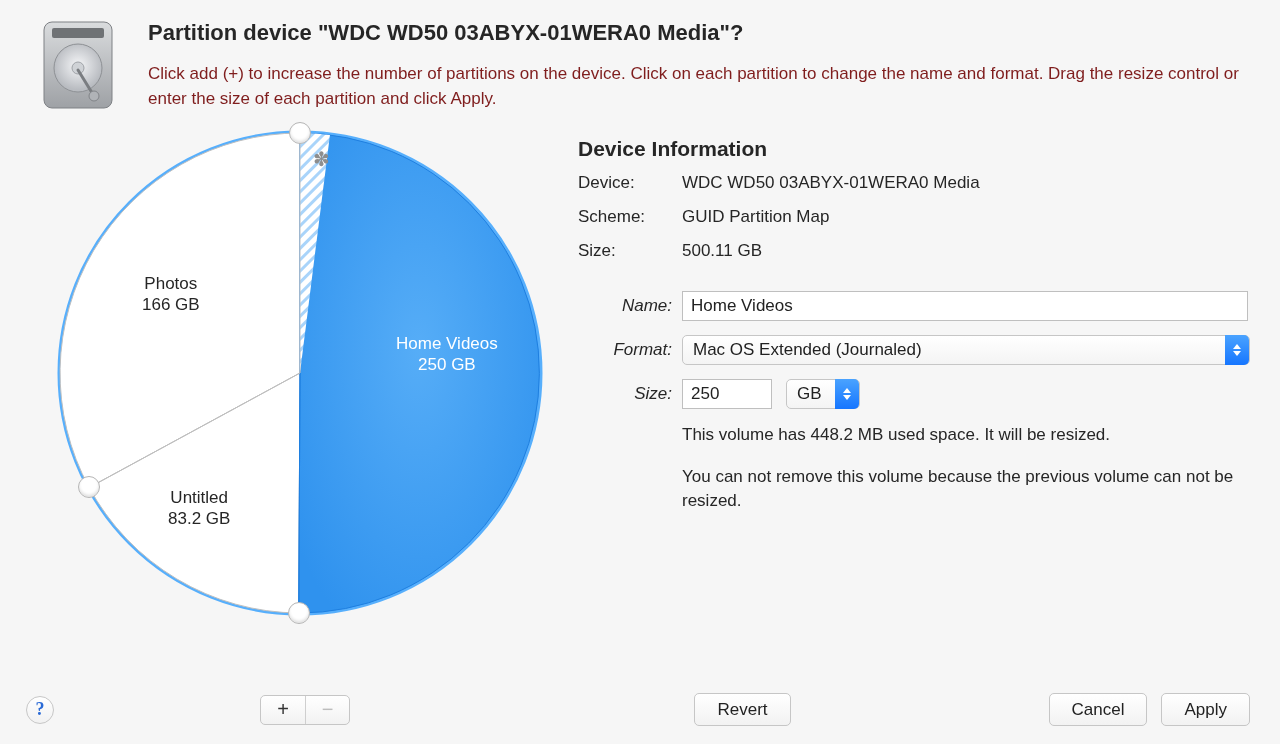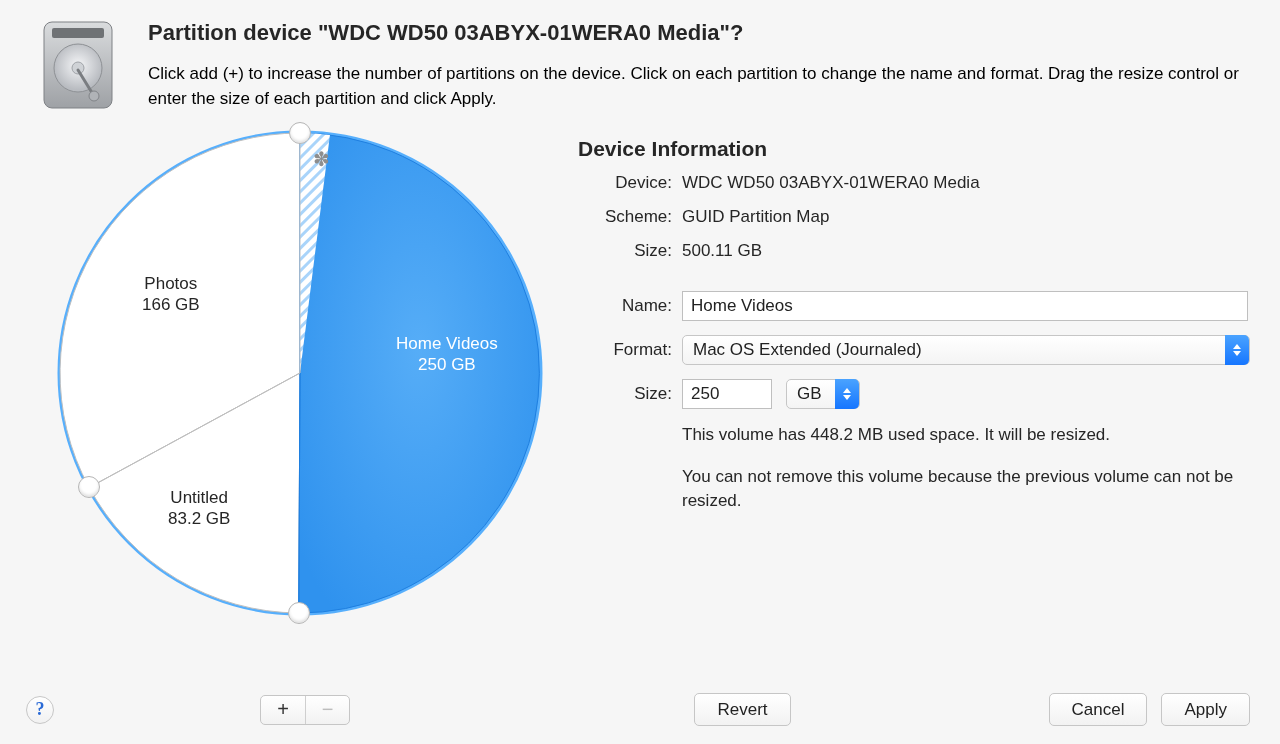--- a/index.html
+++ b/index.html
@@ -12,21 +12,21 @@
     font-size: 17px;
     -webkit-font-smoothing: antialiased;
   }
   .root { position: relative; width: 1280px; height: 744px; }
 
   
   .header { display: flex; padding: 18px 22px 0 38px; }
   .hdd-icon { width: 80px; height: 95px; flex: 0 0 auto; position: relative; }
   .hdr-text { margin-left: 30px; flex: 1; padding-top: 2px; }
   .title { font-weight: 700; font-size: 22px; color: #262626; margin: 0 0 6px 0; }
-  .subtitle { font-size: 17px; color: #000000; line-height: 1.45; margin-top: 16px; }
+  .subtitle { font-size: 17px; color: #7f1d1d; line-height: 1.45; margin-top: 16px; }
 
   
   .main { display: flex; padding: 10px 30px 0 50px; }
   .left { width: 530px; position: relative; height: 540px; }
   .right { flex: 1; padding-left: 10px; padding-top: 14px; }
 
   
   .pie-wrap { position: absolute; left: 0; top: 0; width: 500px; height: 500px; }
   .slice-label { position: absolute; text-align: center; line-height: 1.25; font-size: 17px; pointer-events: none; }
   .slice-label .nm { display:block; }
@@ -38,26 +38,26 @@
     background: #fff; border: 1px solid #b5b5b5;
     box-shadow: inset 0 -2px 3px rgba(0,0,0,.12);
     transform: translate(-50%, -50%);
     cursor: grab;
   }
   .star-mark { position:absolute; color:#8d8d8d; font-size:20px; pointer-events:none; }
 
   
   .sec-title { font-weight: 700; font-size: 21px; margin: 0 0 12px 0; color:#262626; }
   .kv-row { display: flex; align-items: center; margin: 4px 0 14px 0; }
-  .kv-label { width: 94px; text-align: right; color: #262626; margin-right: 10px; }
+  .kv-label { width: 94px; text-align: left; color: #262626; margin-right: 10px; }
   .kv-value { color: #262626; }
   .sec2 { margin-top: 30px; }
 
   .field-row { display:flex; align-items:center; margin: 0 0 14px 0; }
-  .field-row .kv-label { width:94px; text-align:right; margin-right:10px; }
+  .field-row .kv-label { width:94px; text-align:right; margin-right:10px;font-style:italic; }
 
   input[type=text].tfield {
     height: 30px; font-size: 17px; padding: 0 8px;
     border: 1px solid #bfbfbf; background: #fff; color:#222;
     outline: none;
   }
   .name-input { width: 566px; }
   .size-input { width: 90px; }
 
   .select-wrap {

